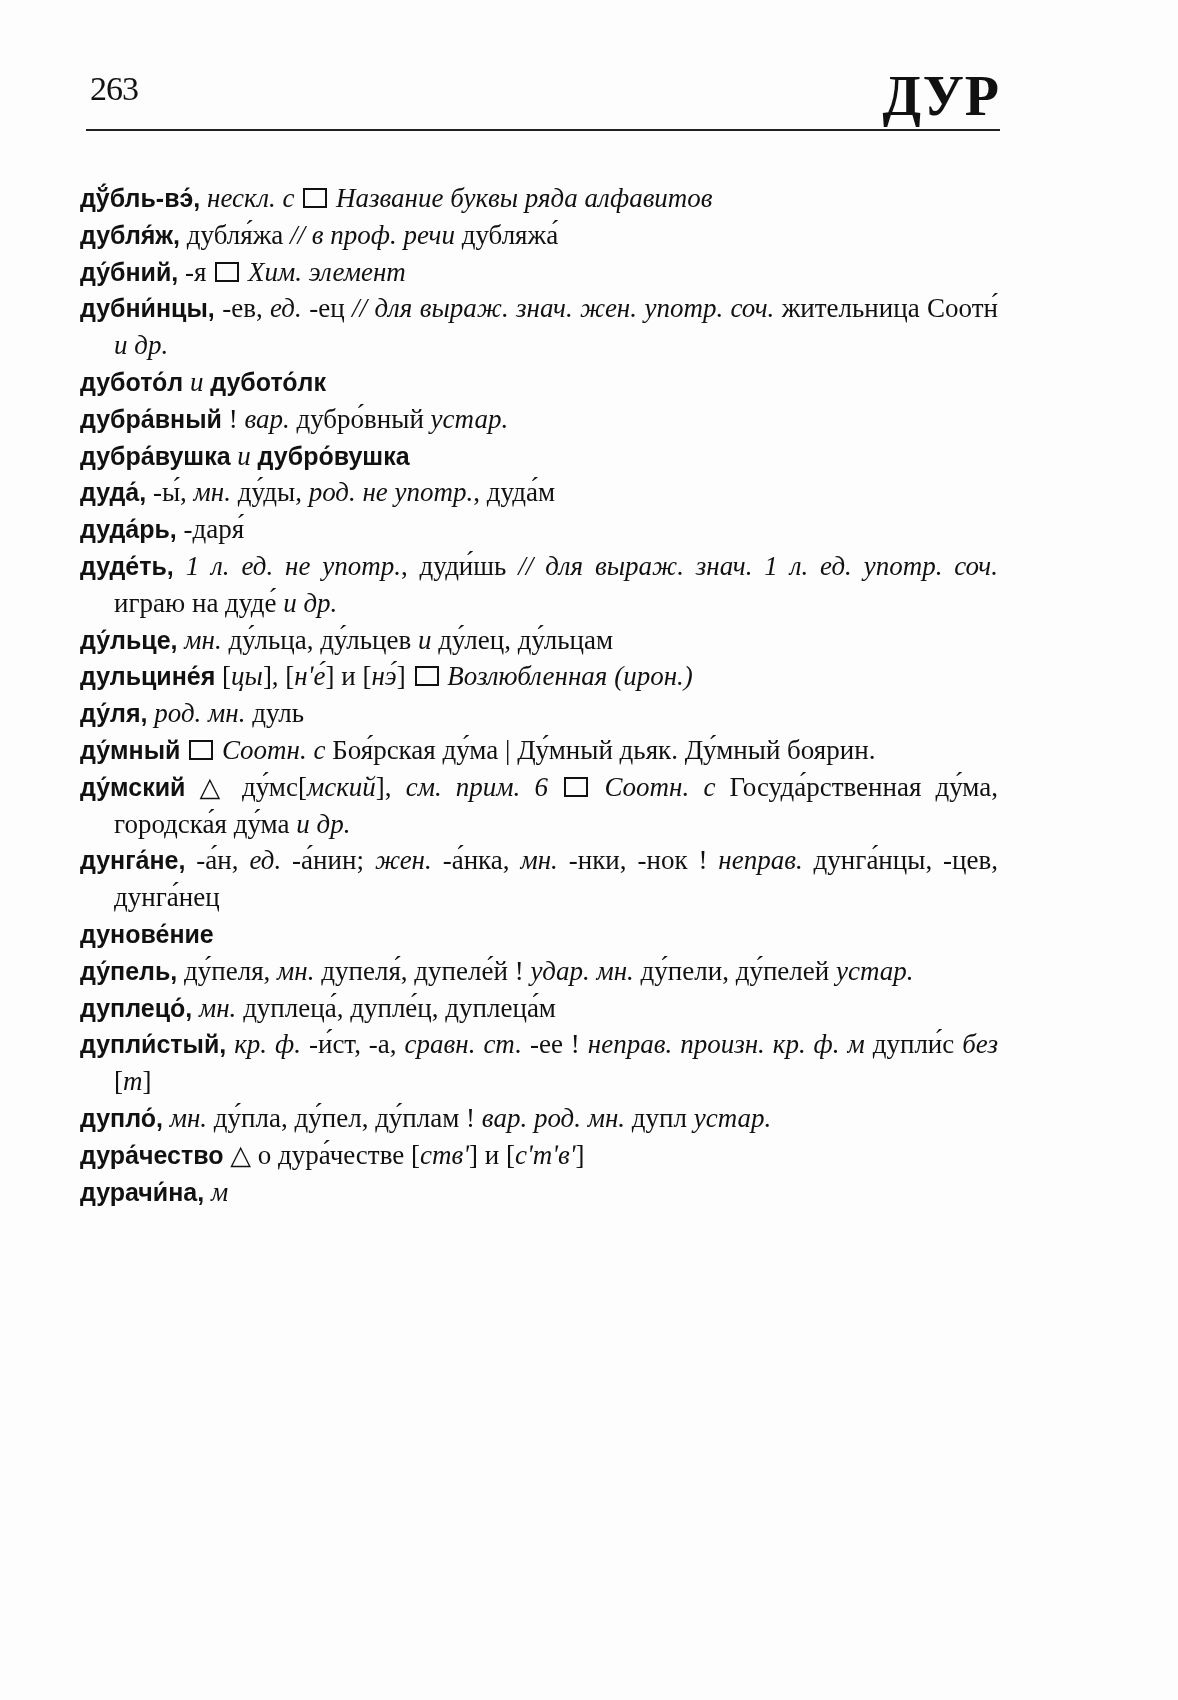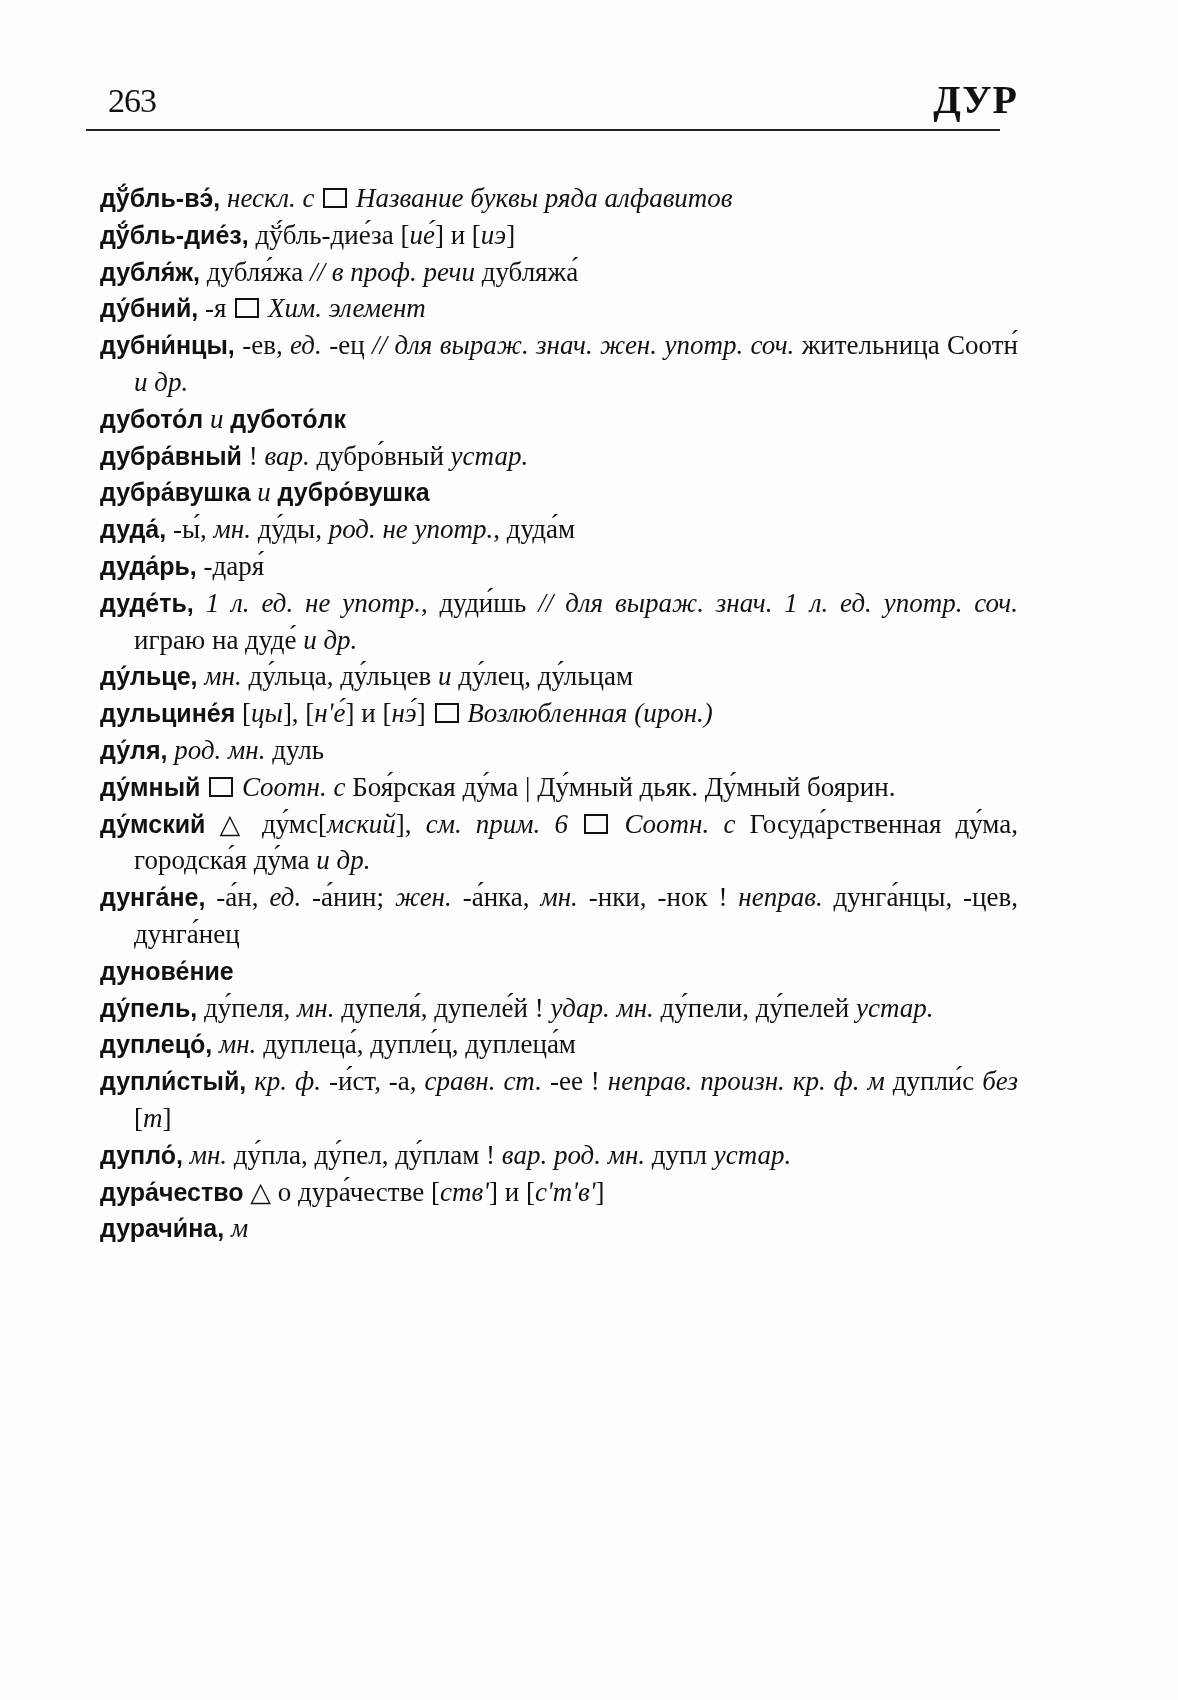--- a/index.html
+++ b/index.html
@@ -1,40 +1,39 @@
 <!DOCTYPE html>
 <html><head>
 <meta charset="utf-8">
 <style>
   html, body { margin: 0; padding: 0; background: #fdfdfd; }
   body { width: 1178px; height: 1700px; position: relative; overflow: hidden;
          font-family: "Liberation Serif", serif; color: #111; }
-  .header { position: absolute; left: 86px; top: 76px; width: 914px; height: 52px; margin-left: 18px; }
+  .header { position: absolute; left: 86px; top: 64px; width: 914px; height: 52px; }
   .page-num { position: absolute; left: 4px; top: 6px; font-size: 34px; letter-spacing: -1px; }
-  .running-head { position: absolute; right: 0; top: 0; font-size: 40px; font-weight: bold; letter-spacing: 1px; }
+  .running-head { position: absolute; right: 0; top: 0; font-size: 56px; font-weight: bold; letter-spacing: 1px; }
   .rule { position: absolute; left: 86px; top: 129px; width: 914px; height: 0; border-top: 2px solid #222; }
-  .entries { position: absolute; left: 100px; top: 180px; width: 918px; }
+  .entries { position: absolute; left: 80px; top: 180px; width: 918px; }
   .entry { font-size: 27px; line-height: 36.8px; padding-left: 34px; text-indent: -34px; text-align: justify; text-align-last: left; }
   .b { font-weight: bold; font-family: "Liberation Sans", sans-serif; font-size: 25px; }
   .i { font-style: italic; }
   .r { font-style: normal; }
   .box { display: inline-block; width: 20px; height: 16px; border: 2px solid #111; vertical-align: -1px; margin: 0 2px; }
 </style>
 </head>
 <body>
 
 <div class="header">
   <span class="page-num">263</span>
   <span class="running-head">ДУР</span>
 </div>
 <div class="rule"></div>
 
 <div class="entries" id="entries">
     <div class="entry"><span class="b">дў́бль-вэ́,</span><span class="r"> </span><span class="i">нескл. с </span><span class="box"></span><span class="i"> Название буквы ряда алфавитов</span></div>
-    <div class="entry"><span class="b">дў́бль-дие́з,</span><span class="r"> дў́бль-дие́за [</span><span class="i">ие́</span><span class="r">] и [</span><span class="i">иэ</span><span class="r">]</span></div>
     <div class="entry"><span class="b">дубля́ж,</span><span class="r"> дубля́жа </span><span class="i">// в проф. речи</span><span class="r"> дубляжа́</span></div>
     <div class="entry"><span class="b">ду́бний,</span><span class="r"> -я </span><span class="box"></span><span class="i"> Хим. элемент</span></div>
     <div class="entry"><span class="b">дубни́нцы,</span><span class="r"> -ев, </span><span class="i">ед.</span><span class="r"> -ец </span><span class="i">// для выраж. знач. жен. употр. соч.</span><span class="r"> жительница Соотн́ </span><span class="i">и др.</span></div>
     <div class="entry"><span class="b">дубото́л</span><span class="i"> и </span><span class="b">дубото́лк</span></div>
     <div class="entry"><span class="b">дубра́вный</span><span class="r"> ! </span><span class="i">вар.</span><span class="r"> дубро́вный </span><span class="i">устар.</span></div>
     <div class="entry"><span class="b">дубра́вушка</span><span class="i"> и </span><span class="b">дубро́вушка</span></div>
     <div class="entry"><span class="b">дуда́,</span><span class="r"> -ы́, </span><span class="i">мн.</span><span class="r"> ду́ды, </span><span class="i">род. не употр.</span><span class="r">, дуда́м</span></div>
     <div class="entry"><span class="b">дуда́рь,</span><span class="r"> -даря́</span></div>
     <div class="entry"><span class="b">дуде́ть,</span><span class="i"> 1 л. ед. не употр.</span><span class="r">, дуди́шь </span><span class="i">// для выраж. знач. 1 л. ед. употр. соч.</span><span class="r"> играю на дуде́ </span><span class="i">и др.</span></div>
     <div class="entry"><span class="b">ду́льце,</span><span class="i"> мн.</span><span class="r"> ду́льца, ду́льцев </span><span class="i">и</span><span class="r"> ду́лец, ду́льцам</span></div>

